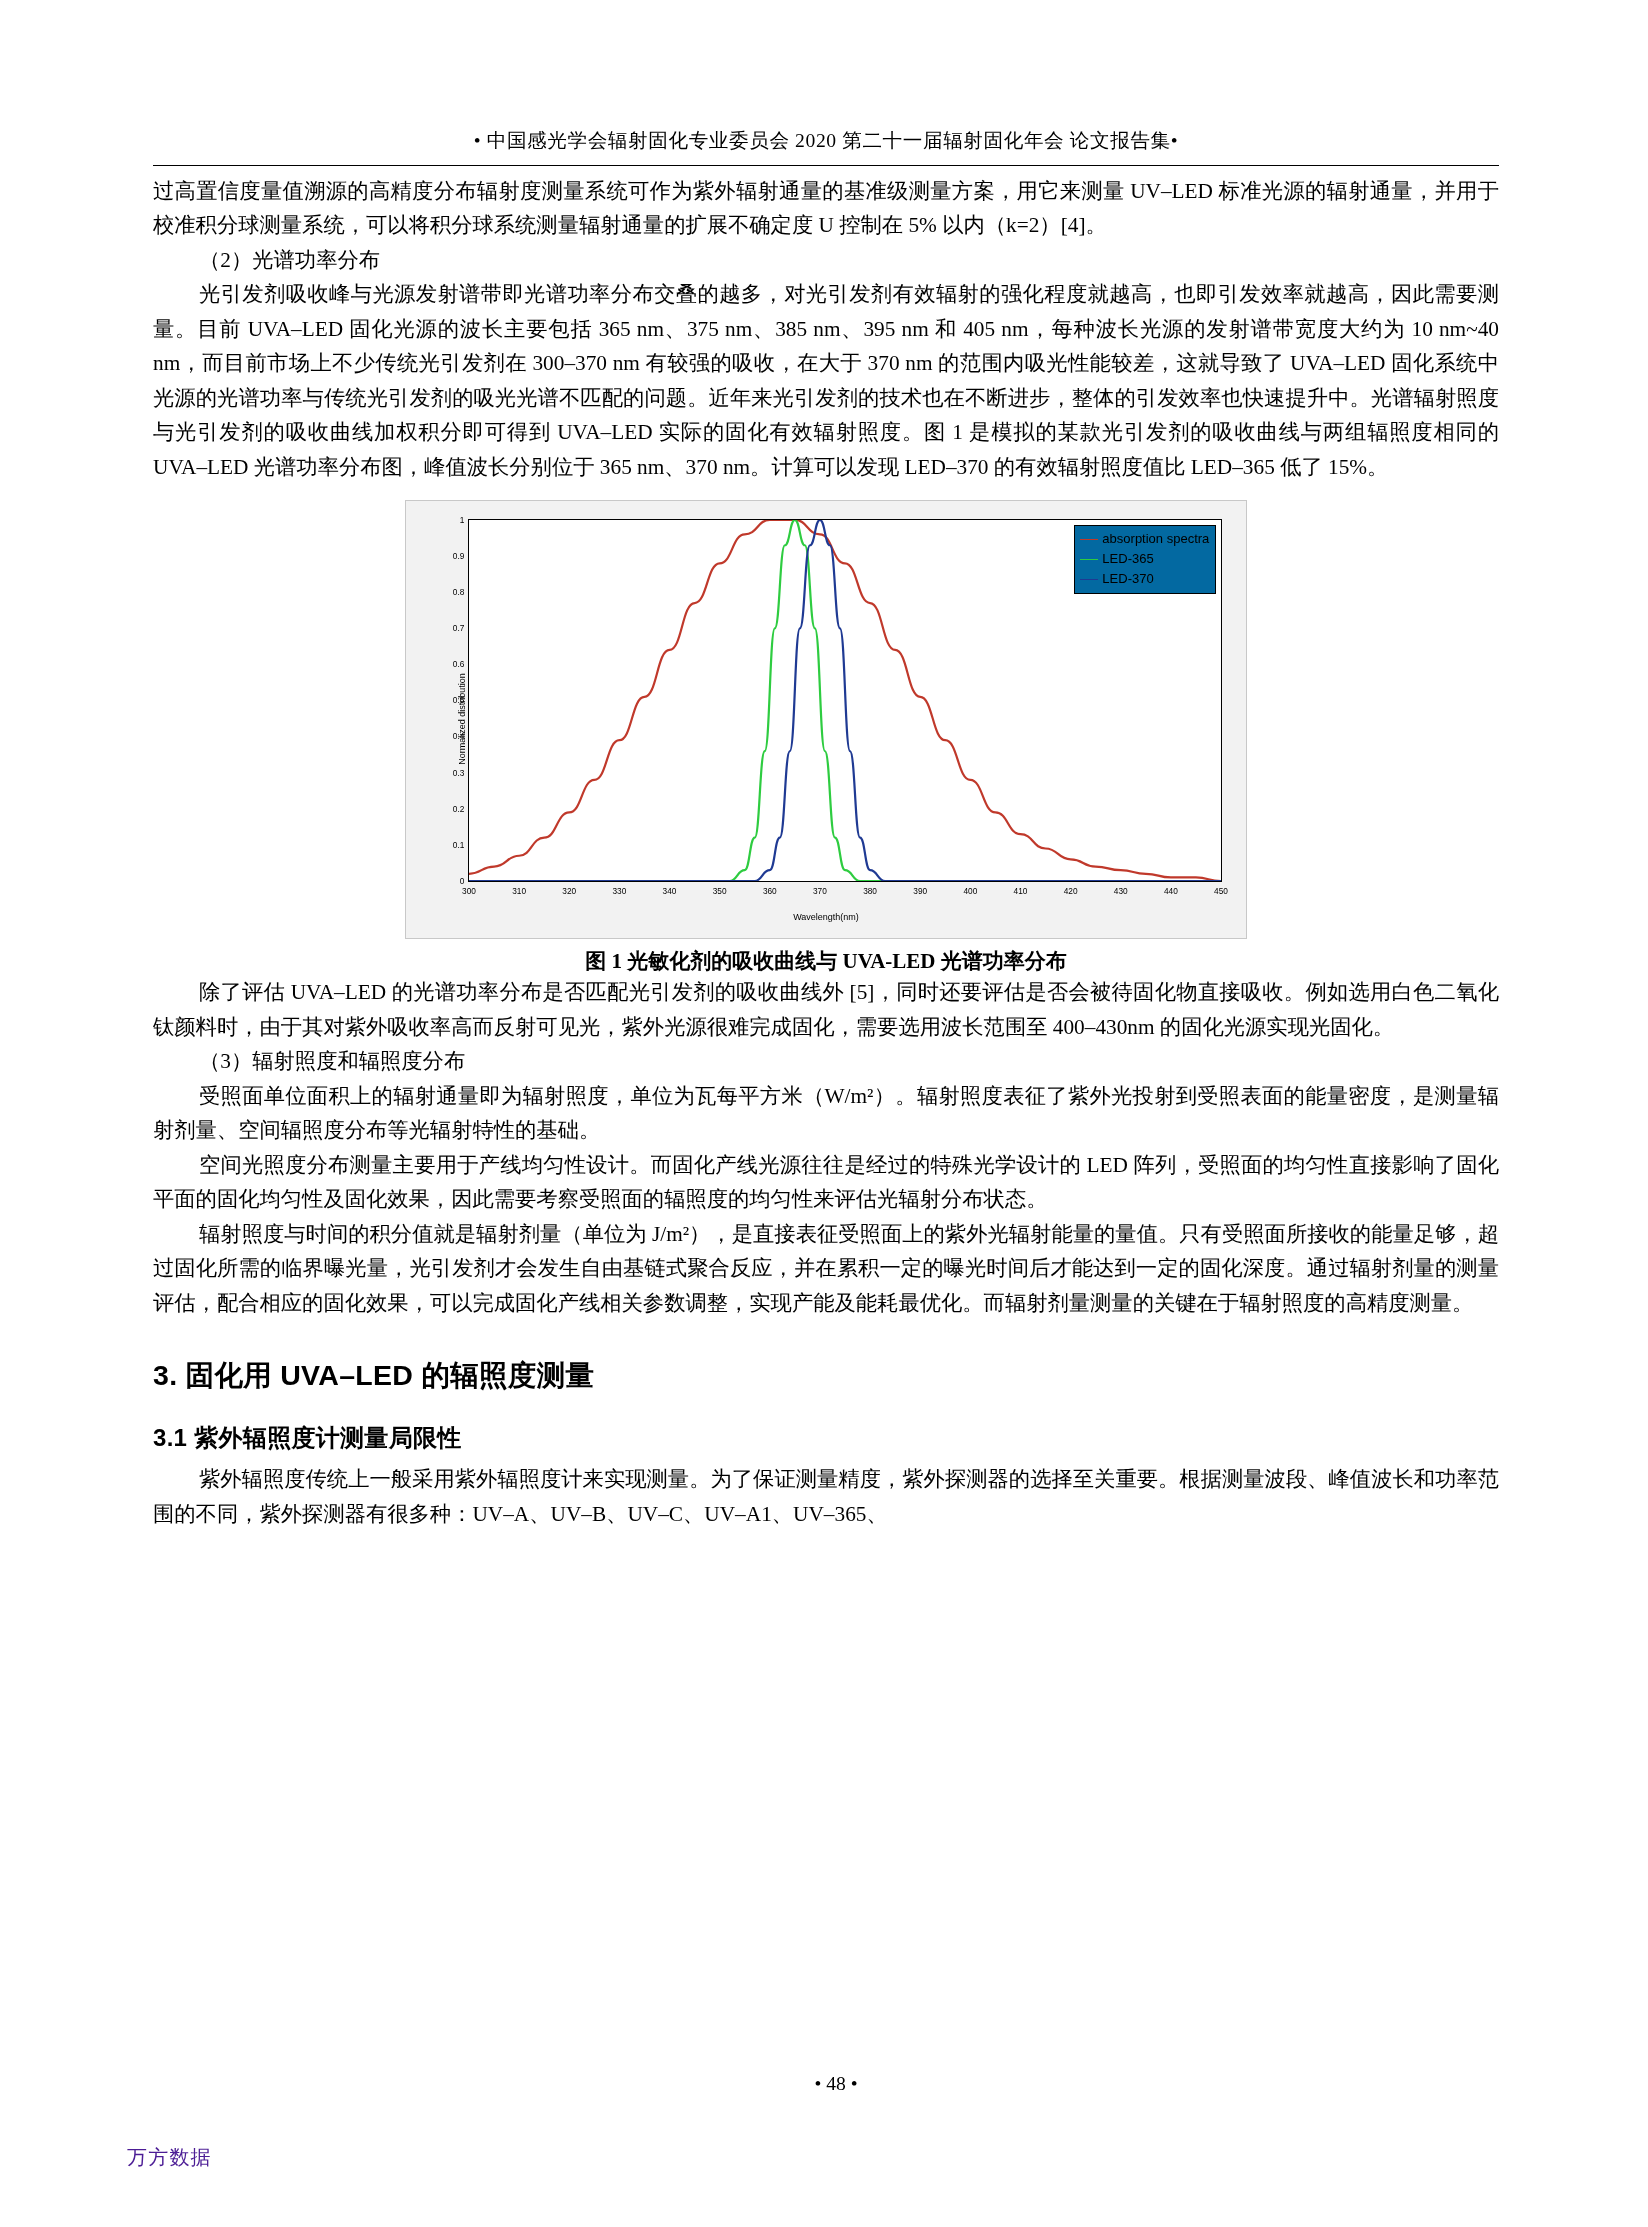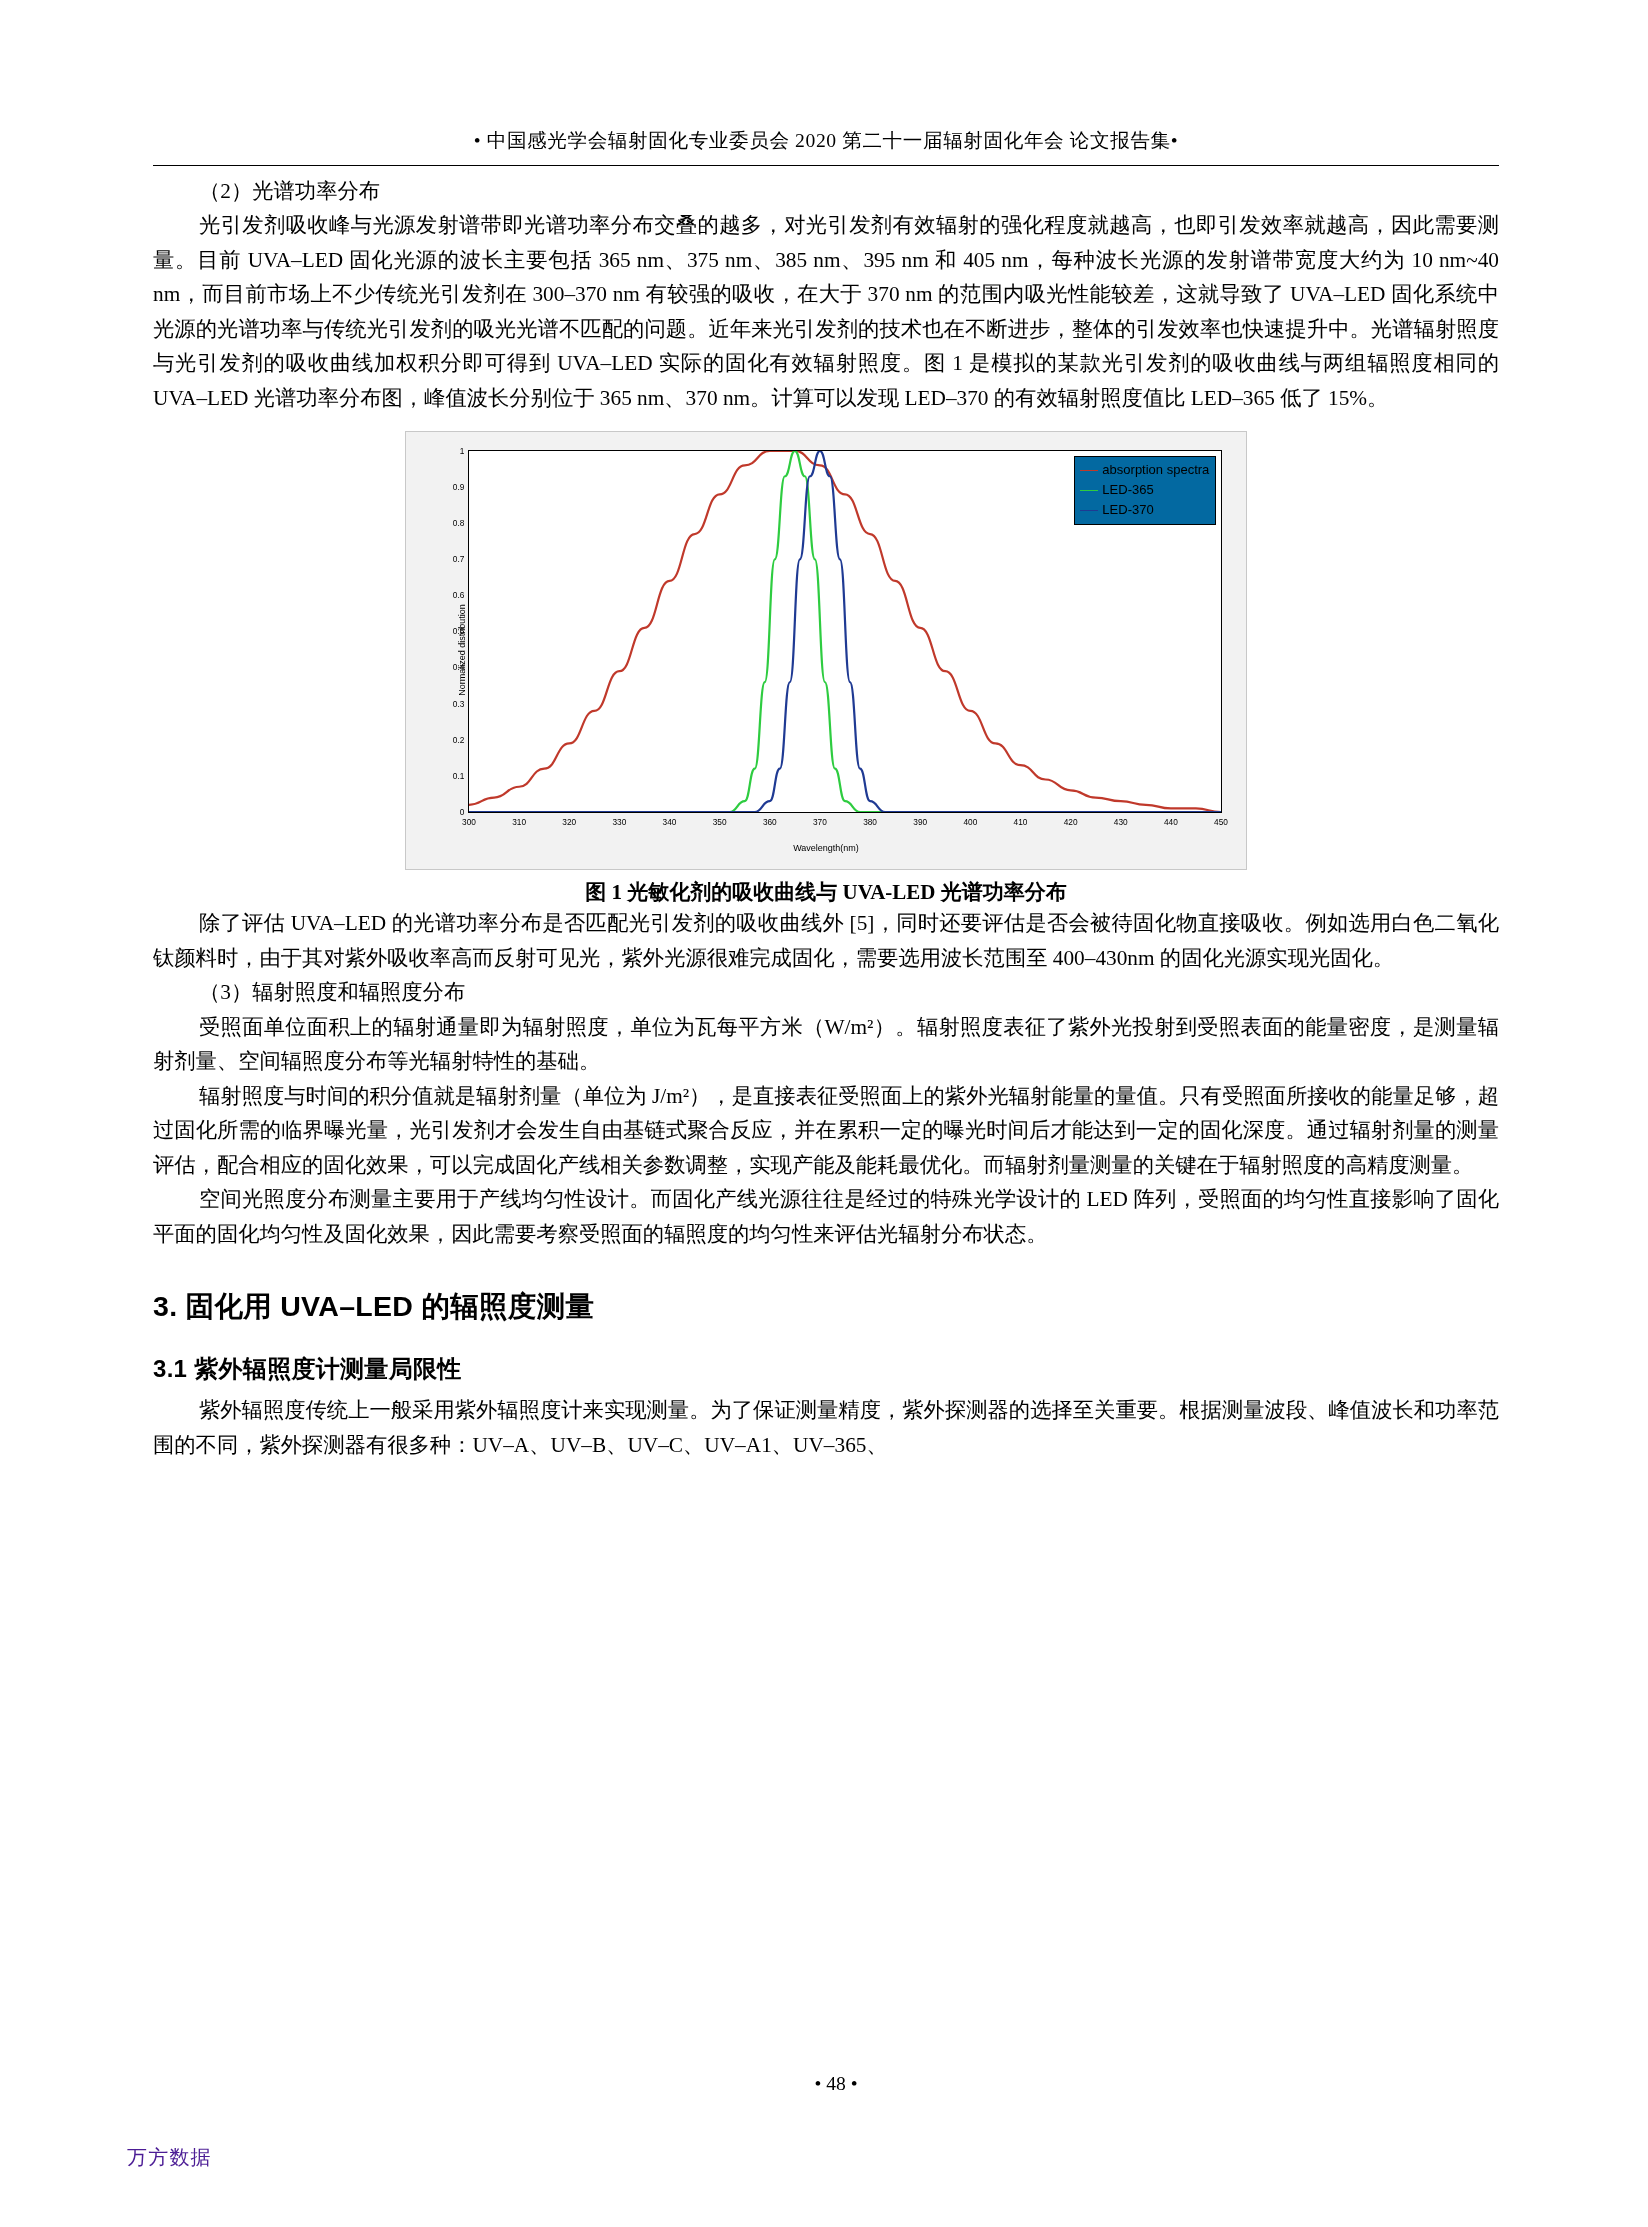--- a/index.html
+++ b/index.html
@@ -177,20 +177,21 @@
 <body>
 
 <div class="page">
   <div class="content">
 
     <div class="header-line">• 中国感光学会辐射固化专业委员会 2020 第二十一届辐射固化年会  论文报告集•</div>
     <div class="header-rule"></div>
 
     <div class="gap"></div>
 
+    <p class="para">过高置信度量值溯源的高精度分布辐射度测量系统可作为紫外辐射通量的基准级测量方案，用它来测量 UV–LED 标准光源的辐射通量，并用于校准积分球测量系统，可以将积分球系统测量辐射通量的扩展不确定度 U 控制在 5% 以内（k=2）[4]。</p>
     <p class="para indent">（2）光谱功率分布</p>
     <p class="para indent">光引发剂吸收峰与光源发射谱带即光谱功率分布交叠的越多，对光引发剂有效辐射的强化程度就越高，也即引发效率就越高，因此需要测量。目前 UVA–LED 固化光源的波长主要包括 365 nm、375 nm、385 nm、395 nm 和 405 nm，每种波长光源的发射谱带宽度大约为 10 nm~40 nm，而目前市场上不少传统光引发剂在 300–370 nm 有较强的吸收，在大于 370 nm 的范围内吸光性能较差，这就导致了 UVA–LED 固化系统中光源的光谱功率与传统光引发剂的吸光光谱不匹配的问题。近年来光引发剂的技术也在不断进步，整体的引发效率也快速提升中。光谱辐射照度与光引发剂的吸收曲线加权积分即可得到 UVA–LED 实际的固化有效辐射照度。图 1 是模拟的某款光引发剂的吸收曲线与两组辐照度相同的 UVA–LED 光谱功率分布图，峰值波长分别位于 365 nm、370 nm。计算可以发现 LED–370 的有效辐射照度值比 LED–365 低了 15%。</p>
 
     <div class="figure-wrap">
       <div class="chart-box">
         <div class="ylabel">Normalized distribution</div>
         <div class="xlabel">Wavelength(nm)</div>
         <div class="plot-area">
           <div id="yticks">
               <div class="ytick" style="top: 100%;">0</div>
@@ -244,22 +245,22 @@
           </div>
         </div>
       </div>
     </div>
 
     <div class="fig-caption">图 1 光敏化剂的吸收曲线与 UVA-LED 光谱功率分布</div>
 
     <p class="para indent">除了评估 UVA–LED 的光谱功率分布是否匹配光引发剂的吸收曲线外 [5]，同时还要评估是否会被待固化物直接吸收。例如选用白色二氧化钛颜料时，由于其对紫外吸收率高而反射可见光，紫外光源很难完成固化，需要选用波长范围至 400–430nm 的固化光源实现光固化。</p>
     <p class="para indent">（3）辐射照度和辐照度分布</p>
     <p class="para indent">受照面单位面积上的辐射通量即为辐射照度，单位为瓦每平方米（W/m²）。辐射照度表征了紫外光投射到受照表面的能量密度，是测量辐射剂量、空间辐照度分布等光辐射特性的基础。</p>
+    <p class="para indent">空间光照度分布测量主要用于产线均匀性设计。而固化产线光源往往是经过的特殊光学设计的 LED 阵列，受照面的均匀性直接影响了固化平面的固化均匀性及固化效果，因此需要考察受照面的辐照度的均匀性来评估光辐射分布状态。</p>
     <p class="para indent">辐射照度与时间的积分值就是辐射剂量（单位为 J/m²），是直接表征受照面上的紫外光辐射能量的量值。只有受照面所接收的能量足够，超过固化所需的临界曝光量，光引发剂才会发生自由基链式聚合反应，并在累积一定的曝光时间后才能达到一定的固化深度。通过辐射剂量的测量评估，配合相应的固化效果，可以完成固化产线相关参数调整，实现产能及能耗最优化。而辐射剂量测量的关键在于辐射照度的高精度测量。</p>
-    <p class="para indent">空间光照度分布测量主要用于产线均匀性设计。而固化产线光源往往是经过的特殊光学设计的 LED 阵列，受照面的均匀性直接影响了固化平面的固化均匀性及固化效果，因此需要考察受照面的辐照度的均匀性来评估光辐射分布状态。</p>
 
     <h2 class="sec">3. 固化用 UVA–LED 的辐照度测量</h2>
     <h3 class="subsec">3.1 紫外辐照度计测量局限性</h3>
     <div class="gap"></div>
     <p class="para indent">紫外辐照度传统上一般采用紫外辐照度计来实现测量。为了保证测量精度，紫外探测器的选择至关重要。根据测量波段、峰值波长和功率范围的不同，紫外探测器有很多种：UV–A、UV–B、UV–C、UV–A1、UV–365、</p>
 
   </div>
 
   <div class="page-number">• 48 •</div>
   <div class="watermark">万方数据</div>

